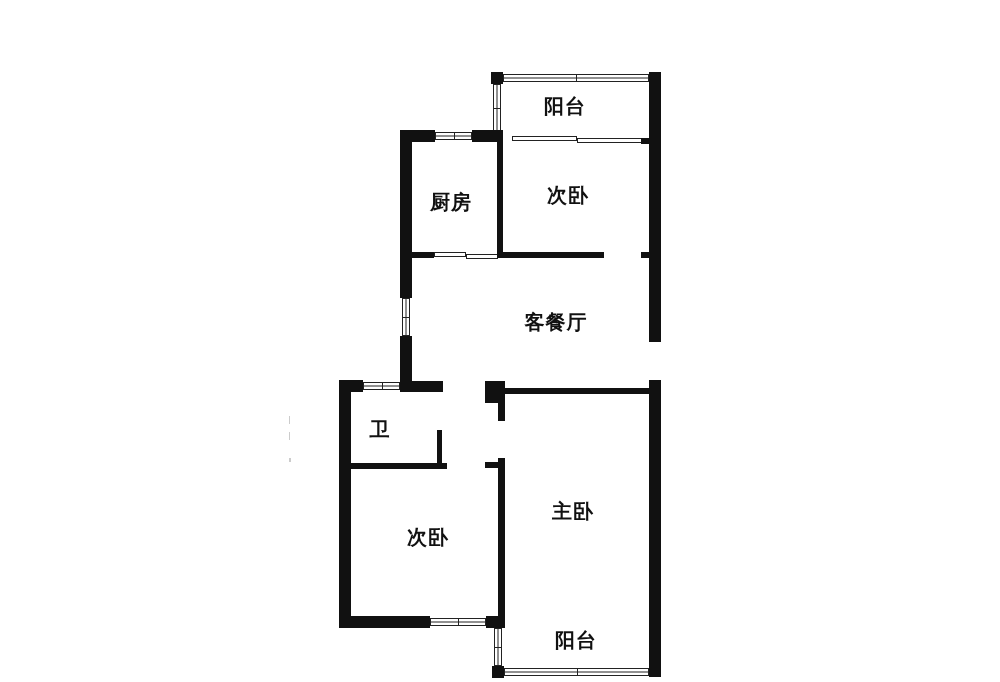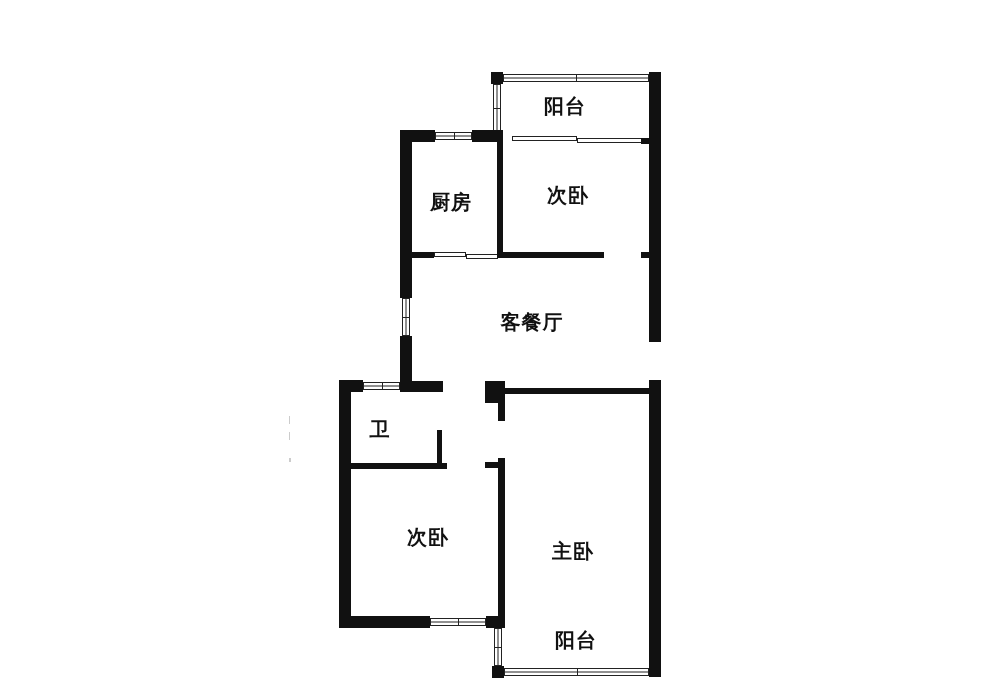--- a/index.html
+++ b/index.html
@@ -66,19 +66,19 @@
   <div class="w" style="left:492px;top:666px;width:12px;height:12px;"></div>
   <div class="win h" style="left:504px;top:668px;width:145px;height:8px;"></div>
 
   <div class="mark" style="left:289px;top:416px;width:1px;height:8px;"></div>
   <div class="mark" style="left:289px;top:432px;width:1px;height:8px;"></div>
   <div class="mark" style="left:289px;top:458px;width:2px;height:4px;"></div>
 
   <div class="label" style="left:565px;top:106px;">阳台</div>
   <div class="label" style="left:451px;top:202px;">厨房</div>
   <div class="label" style="left:568px;top:195px;">次卧</div>
-  <div class="label" style="left:532px;top:322px;font-family:Liberation Mono, monospace;">客餐厅</div>
+  <div class="label" style="left:556px;top:322px;font-family:Liberation Mono, monospace;">客餐厅</div>
   <div class="label" style="left:380px;top:429px;">卫</div>
   <div class="label" style="left:428px;top:537px;">次卧</div>
-  <div class="label" style="left:573px;top:551px;">主卧</div>
+  <div class="label" style="left:573px;top:511px;">主卧</div>
   <div class="label" style="left:576px;top:640px;">阳台</div>
 
 </div>
 
 </body></html>

